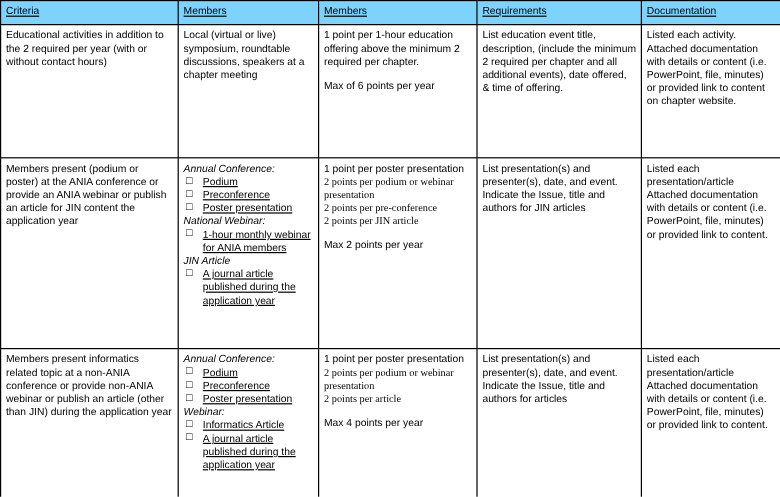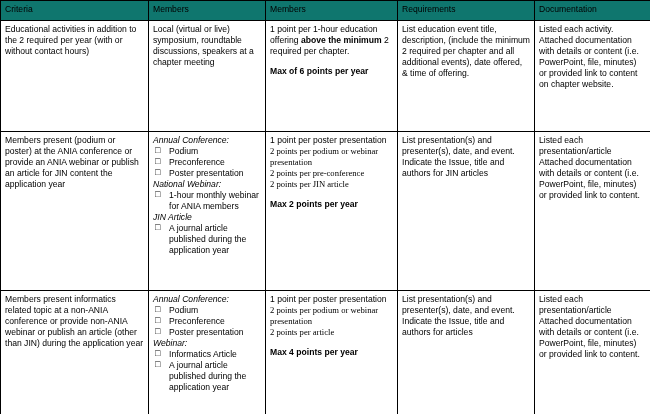--- a/index.html
+++ b/index.html
@@ -24,54 +24,56 @@
   table.criteria-table td,
   table.criteria-table th {
     border: 1px solid #000000;
     vertical-align: top;
     padding: 3px 4px 3px 4px;
     line-height: 1.28;
     text-align: left;
     font-weight: normal;
   }
   thead th {
-    background: #0f766e;
+    background: #7dd3fc;
     font-weight: bold;
     height: 13px;
     padding-top: 2px;
     padding-bottom: 2px;
+    text-decoration: underline;
   }
   col.c1 { width: 148px; }
   col.c2 { width: 117px; }
   col.c3 { width: 132px; }
   col.c4 { width: 137px; }
   col.c5 { width: 116px; }
 
   .cell-p {
     margin: 0 0 0 0;
   }
   .cell-p + .cell-p {
     margin-top: 0;
     font-family: Liberation Serif, serif;
   }
   .spacer {
     height: 9px;
   }
   .bold {
-    font-weight: bold;
+    font-weight: normal;
   }
   ul.box-list {
     list-style: none;
     margin: 0;
     padding: 0;
   }
   ul.box-list li {
     position: relative;
     padding-left: 16px;
     margin: 0;
+    text-decoration: underline;
   }
   ul.box-list li::before {
     content: "\25A1";
     position: absolute;
     left: 2px;
     top: -1px;
     font-size: 9px;
     color: #000000;
   }
   .sub-head {

